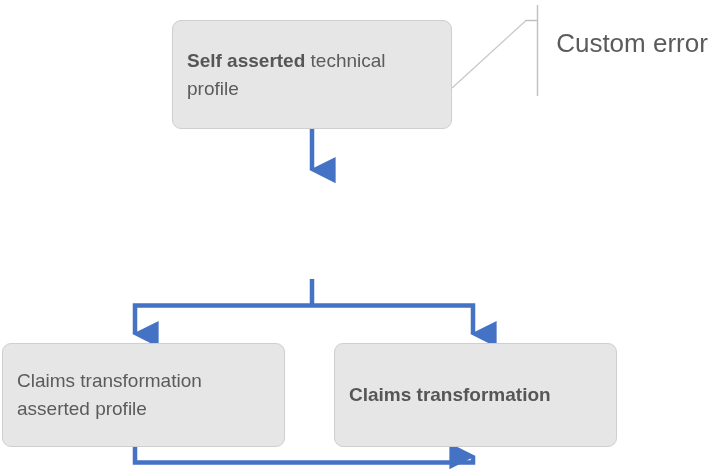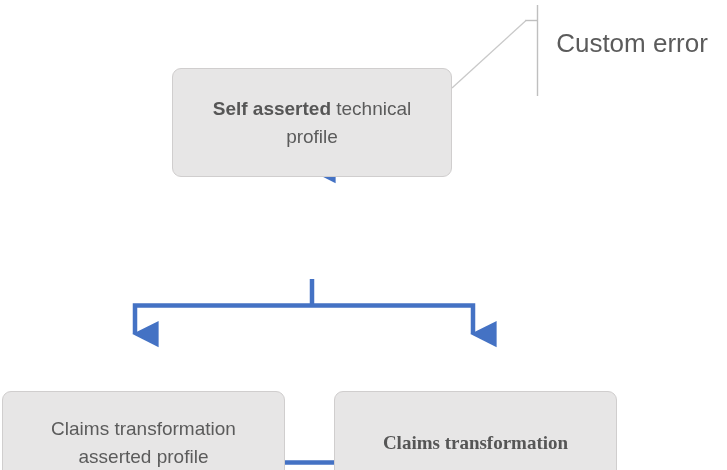--- a/index.html
+++ b/index.html
@@ -29,39 +29,37 @@
   }
   .node {
     position: absolute;
     box-sizing: border-box;
     background: #E7E6E6;
     border: 1px solid #D0CECE;
     border-radius: 9px;
     display: flex;
     align-items: center;
     justify-content: center;
-    text-align: center;
     color: #5B5B5B;
     font-size: 19px;
     line-height: 1.45;
     padding: 4px 14px;
-    margin-top: 48px;
   }
   .node .label {
     display: block;
     width: 100%;
   }
   .node b {
     font-weight: bold;
     color: #565656;
   }
   #node-self-asserted  { left: 172px; top: 20px;  width: 280px; height: 109px; }
   #node-validation     { left: 172px; top: 180px; width: 280px; height: 99px;  }
   #node-claims-tp      { left: 2px;   top: 343px; width: 283px; height: 104px; }
-  #node-claims-xform   { left: 334px; top: 343px; width: 283px; height: 104px; font-family: Liberation Serif, serif; }
+  #node-claims-xform   { left: 334px; top: 343px; width: 283px; height: 104px; }
 
   #callout-text {
     position: absolute;
     left: 548px;
     top: 24px;
     width: 168px;
     text-align: center;
     color: #5B5B5B;
     font-size: 26px;
     line-height: 1.5;

